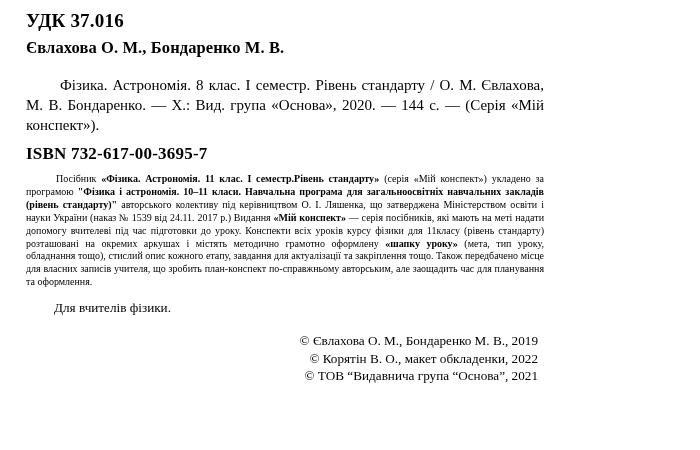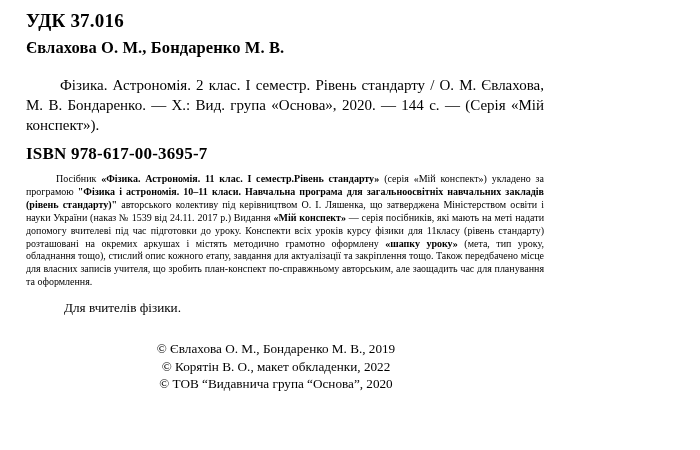--- a/index.html
+++ b/index.html
@@ -61,53 +61,53 @@
     hyphens: manual;
   }
   .annot .indent {
     display: inline-block;
     width: 30px;
   }
   .bold { font-weight: bold; }
   .teachers {
     font-family: "Liberation Serif", serif;
     font-size: 13.2px;
-    margin: 11px 0 0 50px;
+    margin: 11px 0 0 40px;
   }
   .copyright {
-    margin-top: 24px;
-    text-align: center;
+    margin-top: 16px;
+    text-align: right;
     padding-right: 8px;
     font-family: "Liberation Serif", serif;
     font-size: 13.2px;
     line-height: 1.34;
   }
   .copyright div { white-space: nowrap; }
 </style>
 </head>
 <body>
 
 <div class="page">
 
   <div class="udk">УДК 37.016</div>
 
   <div class="authors">Євлахова О. М., Бондаренко М. В.</div>
 
   <div class="biblio">
-    <span class="first">Фізика. Астрономія. 2 клас. І семестр. Рівень стандарту / О. М. Євлахова,</span>
+    <span class="first">Фізика. Астрономія. 8 клас. І семестр. Рівень стандарту / О. М. Євлахова,</span>
     <span>М. В. Бондаренко. — Х.: Вид. група «Основа», 2020. — 144 с. — (Серія «Мій конспект»).</span>
   </div>
 
-  <div class="isbn">ISBN 978-617-00-3695-7</div>
+  <div class="isbn">ISBN 732-617-00-3695-7</div>
 
   <div class="annot">
     <span class="indent"></span><span>Посібник </span><span class="bold">«Фізика. Астрономія. 11 клас. І семестр.Рівень стандарту»</span><span> (серія «Мій кон­спект») укладено за програмою </span><span class="bold">"Фізика і астрономія. 10–11 класи. Навчальна програма для загальноосвітніх навчальних закладів (рівень стандарту)"</span><span> авторського колективу під керівництвом О. І. Ляшенка, що затверджена Міністерством освіти і науки України (на­каз № 1539 від 24.11. 2017 р.) Видання </span><span class="bold">«Мій конспект»</span><span> — серія посібників, які мають на меті надати допомогу вчителеві під час підготовки до уроку. Конспекти всіх уроків кур­су фізики для 11класу (рівень стандарту) розташовані на окремих аркушах і містять ме­тодично грамотно оформлену </span><span class="bold">«шапку уроку»</span><span> (мета, тип уроку, обладнання тощо), стис­лий опис кожного етапу, завдання для актуалізації та закріплення тощо. Також передбачено місце для власних записів учителя, що зробить план-конспект по-справжньому авторським, але заощадить час для планування та оформлення.</span>
   </div>
 
   <div class="teachers">Для вчителів фізики.</div>
 
   <div class="copyright">
     <div>© Євлахова О. М., Бондаренко М. В., 2019</div>
     <div>© Корятін В. О., макет обкладенки, 2022</div>
-    <div>© ТОВ “Видавнича група “Основа”, 2020</div>
+    <div>© ТОВ “Видавнича група “Основа”, 2021</div>
   </div>
 
 </div>
 
 </body></html>

